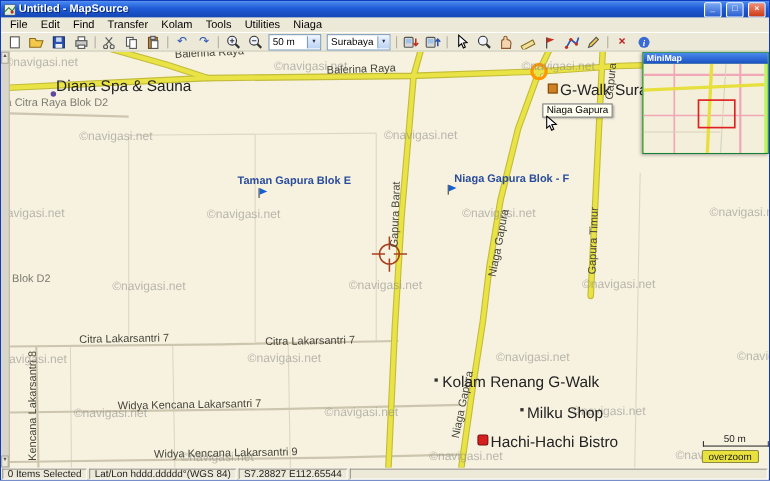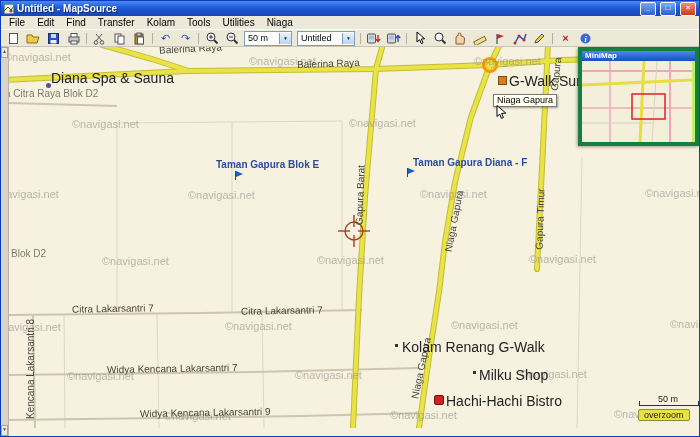--- a/index.html
+++ b/index.html
@@ -23,21 +23,21 @@
   .sb-btn{height:9px;background:#ece9d8;border:1px solid #a9a595;font-size:5px;line-height:7px;text-align:center;color:#555;}
   .map{flex:1;position:relative;overflow:hidden;background:#f7f2e0;}
   .map-label{position:absolute;font-size:10px;color:#45443a;white-space:nowrap;}
   .area-label{color:#7d7c70;}
   .wp-label{position:absolute;font-size:10px;color:#2a4d9b;white-space:nowrap;font-weight:bold;}
   .poi-label{position:absolute;font-size:14px;color:#222;white-space:nowrap;}
   .watermark{position:absolute;font-size:11px;color:#8e8e8a;opacity:.6;white-space:nowrap;}
   .flag{position:absolute;width:1px;height:9px;background:#444;}
   .flag::after{content:"";position:absolute;left:1px;top:0;border-top:3px solid transparent;border-bottom:3px solid transparent;border-left:7px solid #1560d0;}
   .tooltip{position:absolute;background:#fffff2;border:1px solid #7a7a7a;box-shadow:1px 1px 2px rgba(0,0,0,.35);font-size:9px;line-height:11px;padding:0 3px;}
-  .minimap{position:absolute;top:0;right:0;width:113px;border:4px solid #15803d;background:#bef264;box-shadow:-1px 1px 3px rgba(0,0,0,.35);}
+  .minimap{position:absolute;top:0;right:0;width:113px;border:1px solid #15803d;background:#bef264;box-shadow:-1px 1px 3px rgba(0,0,0,.35);}
   .mm-title{height:10px;background:linear-gradient(180deg,#4a8af0,#1a4ec0);color:#fff;font-size:8px;line-height:10px;padding-left:3px;font-weight:bold;}
   .scale-label{position:absolute;font-size:9px;color:#222;text-align:center;}
   .scale-bar{position:absolute;width:58px;height:4px;border-left:1px solid #333;border-right:1px solid #333;border-bottom:1px solid #333;}
   .overzoom{position:absolute;background:#e9e23e;border:1px solid #8a8a40;border-radius:2px;font-size:9px;line-height:10px;padding:0 5px;color:#222;}
   .statusbar{height:10px;flex:0 0 10px;display:flex;gap:2px;align-items:stretch;background:#ece9d8;border-top:1px solid #fff;padding:0 1px;font-size:9px;}
   .cell{border:1px solid;border-color:#9c988a #fdfdf8 #fdfdf8 #9c988a;display:flex;align-items:center;padding:0 4px;white-space:nowrap;line-height:8px;color:#222;}
   .poi-dot{position:absolute;}
   .cursor{position:absolute;}
 </style>
 </head>
@@ -136,21 +136,21 @@
           <circle cx="6" cy="6" r="4" fill="#eef4ff" stroke="#333"></circle>
           <line x1="9" y1="9" x2="12.5" y2="12.5" stroke="#333" stroke-width="2"></line>
           <line x1="4" y1="6" x2="8" y2="6" stroke="#333"></line>
         </svg>
       </div>
     <div class="combo" style="width:46px">
       <span class="combo-val">50 m</span>
       <span class="combo-btn">▼</span>
     </div>
     <div class="combo" style="width:56px">
-      <span class="combo-val">Untitled</span>
+      <span class="combo-val">Surabaya</span>
       <span class="combo-btn">▼</span>
     </div>
     <div class="sep"></div>
     <div class="tb-btn">
         <svg width="15" height="13">
           <rect x="1.5" y="2" width="8" height="9" rx="1" fill="#d8d8d8" stroke="#555"></rect>
           <rect x="3" y="3.5" width="5" height="4" fill="#9fc3e8"></rect>
           <path d="M12,3 L12,9 M9.8,7 L12,9.4 L14.2,7" stroke="#c03020" fill="none" stroke-width="1.4"></path>
         </svg>
       </div>
@@ -312,21 +312,21 @@
       <div class="poi-dot" style="left:37px;top:36px;width:5px;height:5px;border-radius:50%;background:#5b4a9e"></div>
       <div class="poi-label" style="left:42px;top:23px">Diana Spa &amp; Sauna</div>
 
       <div class="poi-dot" style="left:489px;top:29px;width:7px;height:7px;background:#d08020;border:1px solid #804c10"></div>
       <div class="poi-label" style="left:500px;top:26px">G-Walk Surabaya</div>
 
       <div class="flag" style="left:226px;top:124px"></div>
       <div class="wp-label" style="left:207px;top:112px">Taman Gapura Blok E</div>
 
       <div class="flag" style="left:398px;top:121px"></div>
-      <div class="wp-label" style="left:404px;top:110px">Taman Gapura Diana - F</div>
+      <div class="wp-label" style="left:404px;top:110px">Niaga Gapura Blok - F</div>
 
       <div class="poi-dot" style="left:386px;top:297px;width:3px;height:3px;background:#333"></div>
       <div class="poi-label" style="left:393px;top:292px">Kolam Renang G-Walk</div>
 
       <div class="poi-dot" style="left:464px;top:324px;width:3px;height:3px;background:#333"></div>
       <div class="poi-label" style="left:470px;top:320px">Milku Shop</div>
 
       <div class="poi-dot" style="left:425px;top:348px;width:8px;height:8px;background:#d42020;border-radius:2px;border:1px solid #7a0f0f"></div>
       <div class="poi-label" style="left:437px;top:346px">Hachi-Hachi Bistro</div>
 
@@ -357,14 +357,20 @@
         </svg>
       </div>
 
       <div class="scale-label" style="left:636px;top:347px;width:46px">50 m</div>
       <div class="scale-bar" style="left:630px;top:354px"></div>
       <div class="overzoom" style="left:629px;top:362px">overzoom</div>
 
     </div>
   </div>
 
+  <div class="statusbar">
+    <div class="cell">0 Items Selected</div>
+    <div class="cell">Lat/Lon hddd.ddddd°(WGS 84)</div>
+    <div class="cell">S7.28827 E112.65544</div>
+    <div class="cell" style="flex:1"></div>
+  </div>
 
 </div>
 
 </body></html>

